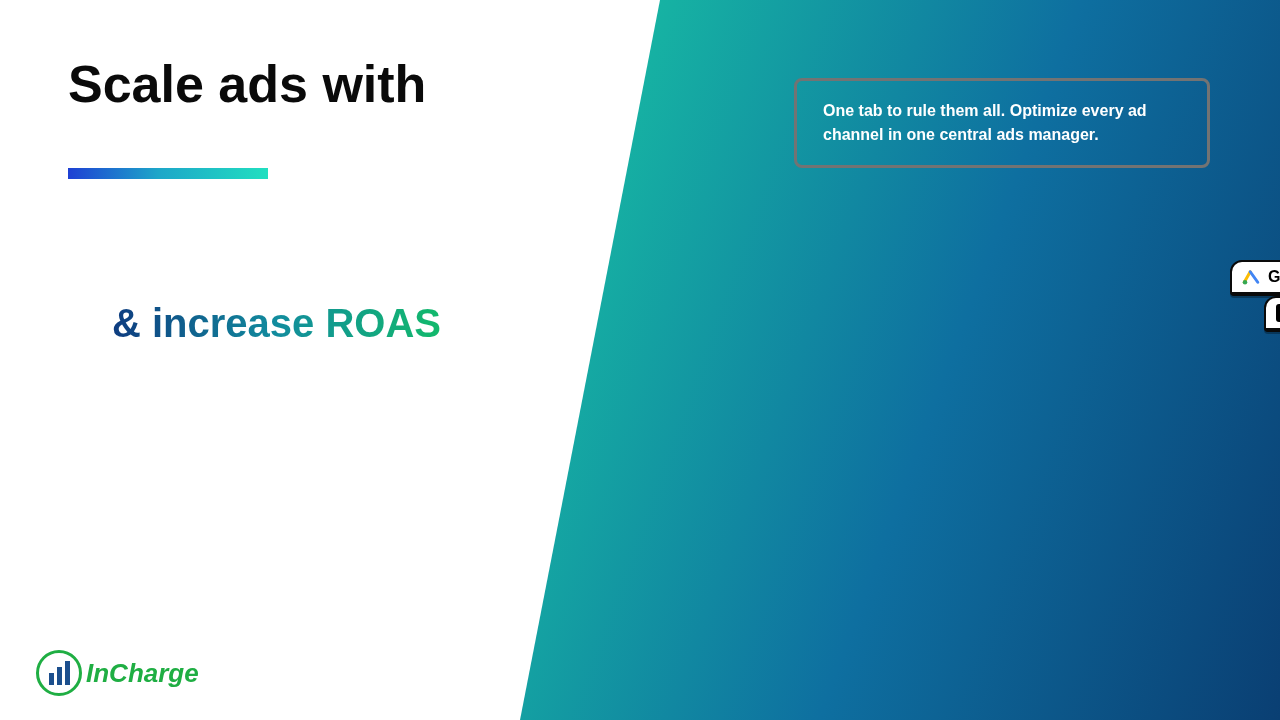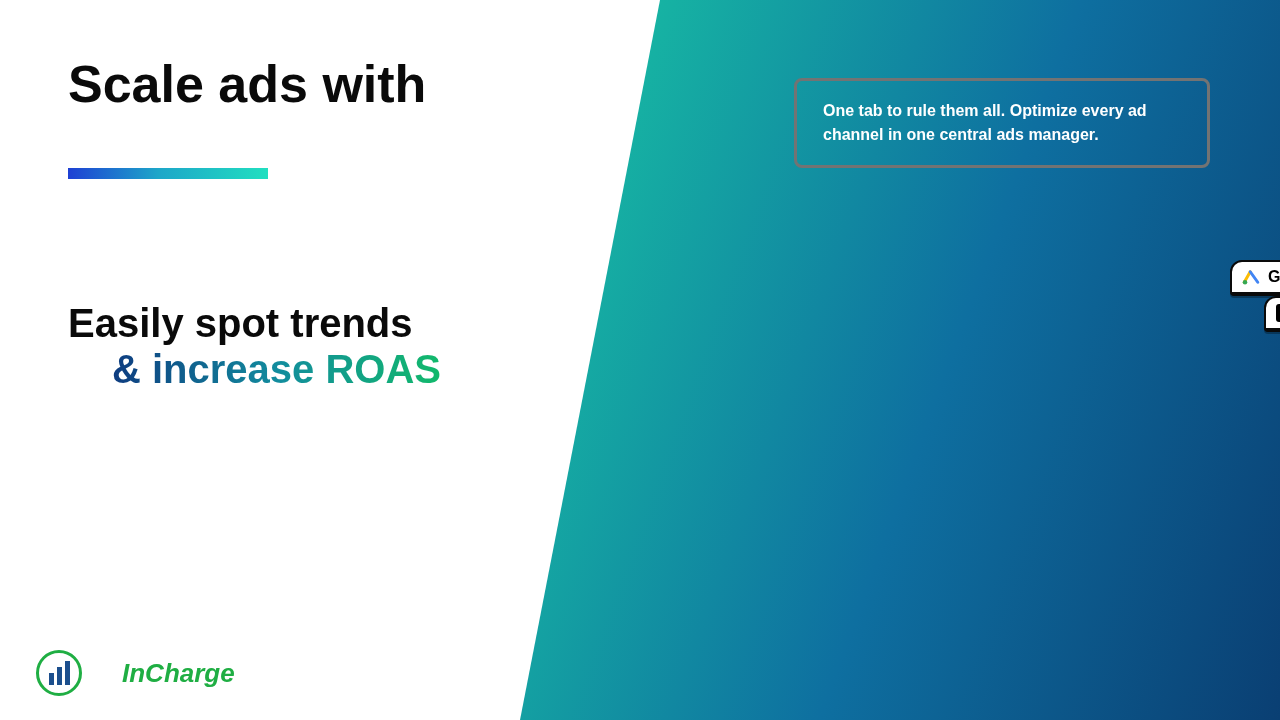--- a/index.html
+++ b/index.html
@@ -67,21 +67,21 @@
     position: relative;
     display: flex; align-items: flex-end; justify-content: center;
     gap: 3px; padding-bottom: 8px;
   }
   .logo-mark .bar { width: 5px; background: #1c4f8d; }
   .logo-mark .b1 { height: 12px; }
   .logo-mark .b2 { height: 18px; }
   .logo-mark .b3 { height: 24px; }
   .logo-text {
     font-size: 26px; font-weight: 800;
-    color: #1fae43; font-style: italic; margin-left: 36px;
+    color: #1fae43; font-style: italic;
   }
 
   
   .callout {
     position: absolute;
     top: 38px; right: 70px;
     width: 416px;
     padding: 18px 26px;
     border: 3px solid #737373;
     border-radius: 8px;
@@ -132,21 +132,20 @@
 <body>
 
 <div class="right-bg"></div>
 
 <h1 class="hero-title">
   <span>Scale ads with</span><br>
 </h1>
 <div class="hero-underline"></div>
 
 <div class="subtitle">
-  <div class="sub-line1">Easily spot trends</div>
   <div class="sub-line2">&amp; increase ROAS</div>
 </div>
 
 <div class="logo">
   <span class="logo-mark">
     <span class="bar b1"></span>
       <span class="bar b2"></span>
       <span class="bar b3"></span>
   </span>
   <span class="logo-text">InCharge</span>

